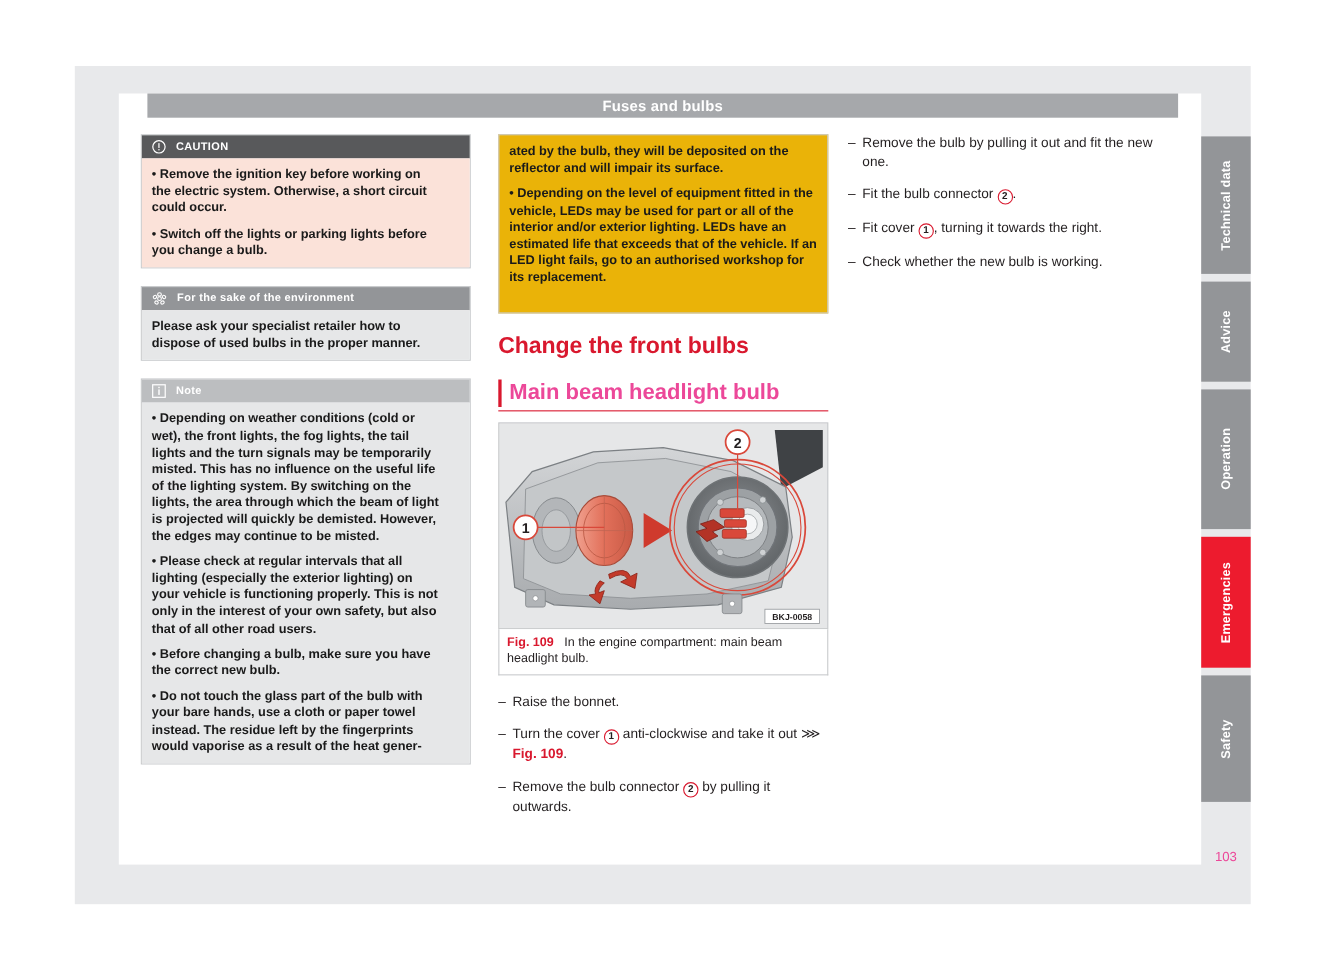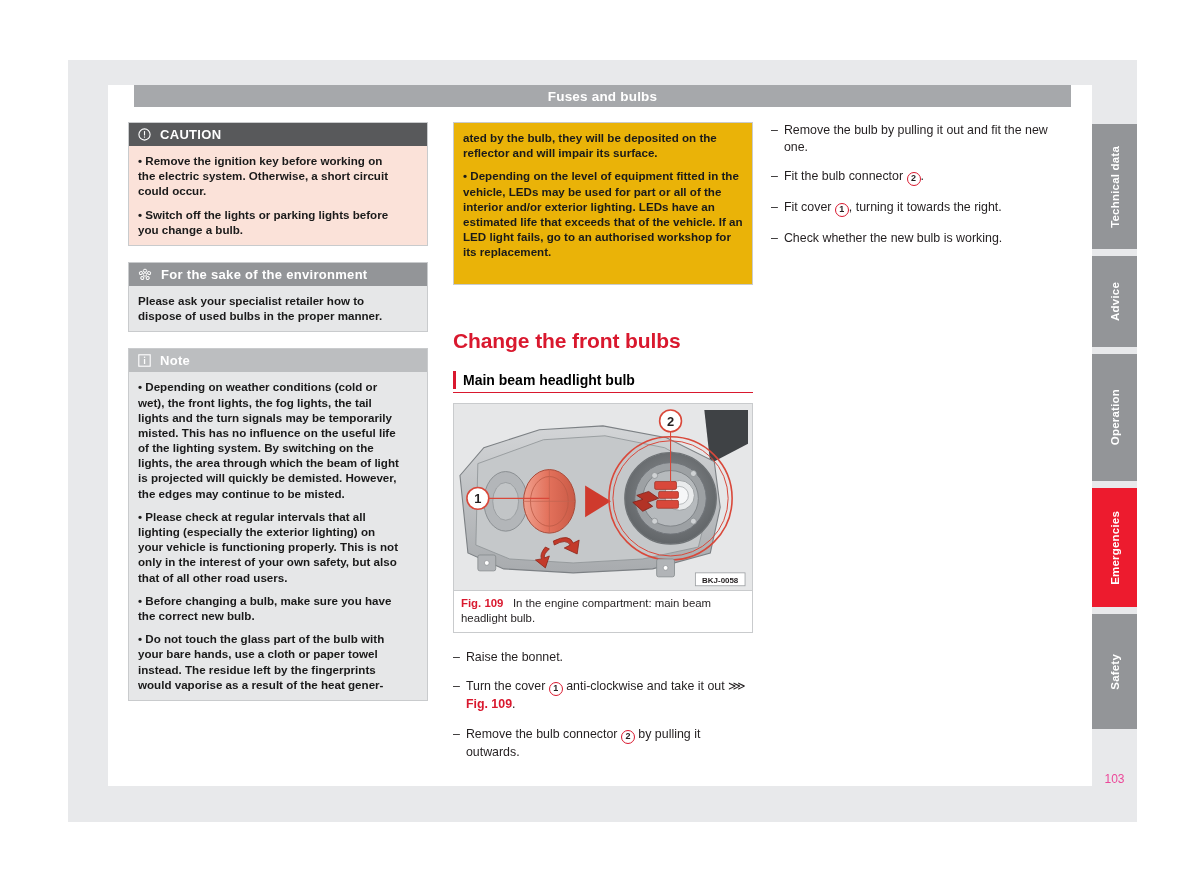--- a/index.html
+++ b/index.html
@@ -62,21 +62,21 @@
   #col-middle { left: 453px;  width: 300px; }
   #col-right  { left: 771px;  width: 300px; }
 
   
   .notice { margin-bottom: 16px; border: 1px solid #c9cbcd; }
   .notice-head {
     display: flex;
     align-items: center;
     gap: 9px;
     padding: 4px 8px 4px 9px;
-    font-size: 13px;
+    font-size: 10px;
     font-weight: bold;
     color: #ffffff;
     letter-spacing: .3px;
   }
   .notice-head.dark  { background: #58595b; }
   .notice-head.grey  { background: #939598; }
   .notice-head.light { background: #bcbec0; }
   .notice-body {
     padding: 7px 9px 8px 9px;
     font-size: 11.6px;
@@ -111,23 +111,23 @@
     margin: 0 0 18px 0;
     font-size: 21px;
     font-weight: bold;
     color: #d9182e;
     letter-spacing: -.1px;
   }
   .sub-title {
     position: relative;
     margin: 0 0 10px 0;
     padding: 1px 0 4px 10px;
-    font-size: 14px;
-    font-weight: bold;
-    color: #000000;
+    font-size: 20px;
+    font-weight: bold;
+    color: #ec4899;
     border-bottom: 1.5px solid #d9182e;
   }
   .sub-title::before {
     content: "";
     position: absolute;
     left: 0; top: 0; bottom: 3px;
     width: 2.5px;
     background: #d9182e;
   }
 
@@ -282,21 +282,21 @@
 
   </div>
 
   <div class="column" id="col-middle">
 
     <div class="body-box">
       <p>ated by the bulb, they will be deposited on the reflector and will impair its surface.</p>
       <p>• Depending on the level of equipment fitted in the vehicle, LEDs may be used for part or all of the interior and/or exterior lighting. LEDs have an estimated life that exceeds that of the vehicle. If an LED light fails, go to an authorised workshop for its replacement.</p>
     </div>
 
-    <h1 class="sec-title" style="margin-top:44px;">Change the front bulbs</h1>
+    <h1 class="sec-title" style="margin-top:18px;">Change the front bulbs</h1>
 
     <div class="sub-title">Main beam headlight bulb</div>
 
     <div class="figure">
       <div class="fig-frame">
         <svg viewBox="0 0 300 188" xmlns="http://www.w3.org/2000/svg">
           <defs>
             <linearGradient id="gBody" x1="0" y1="0" x2="0" y2="1">
               <stop offset="0" stop-color="#d3d5d7"></stop>
               <stop offset="1" stop-color="#a8abae"></stop>

